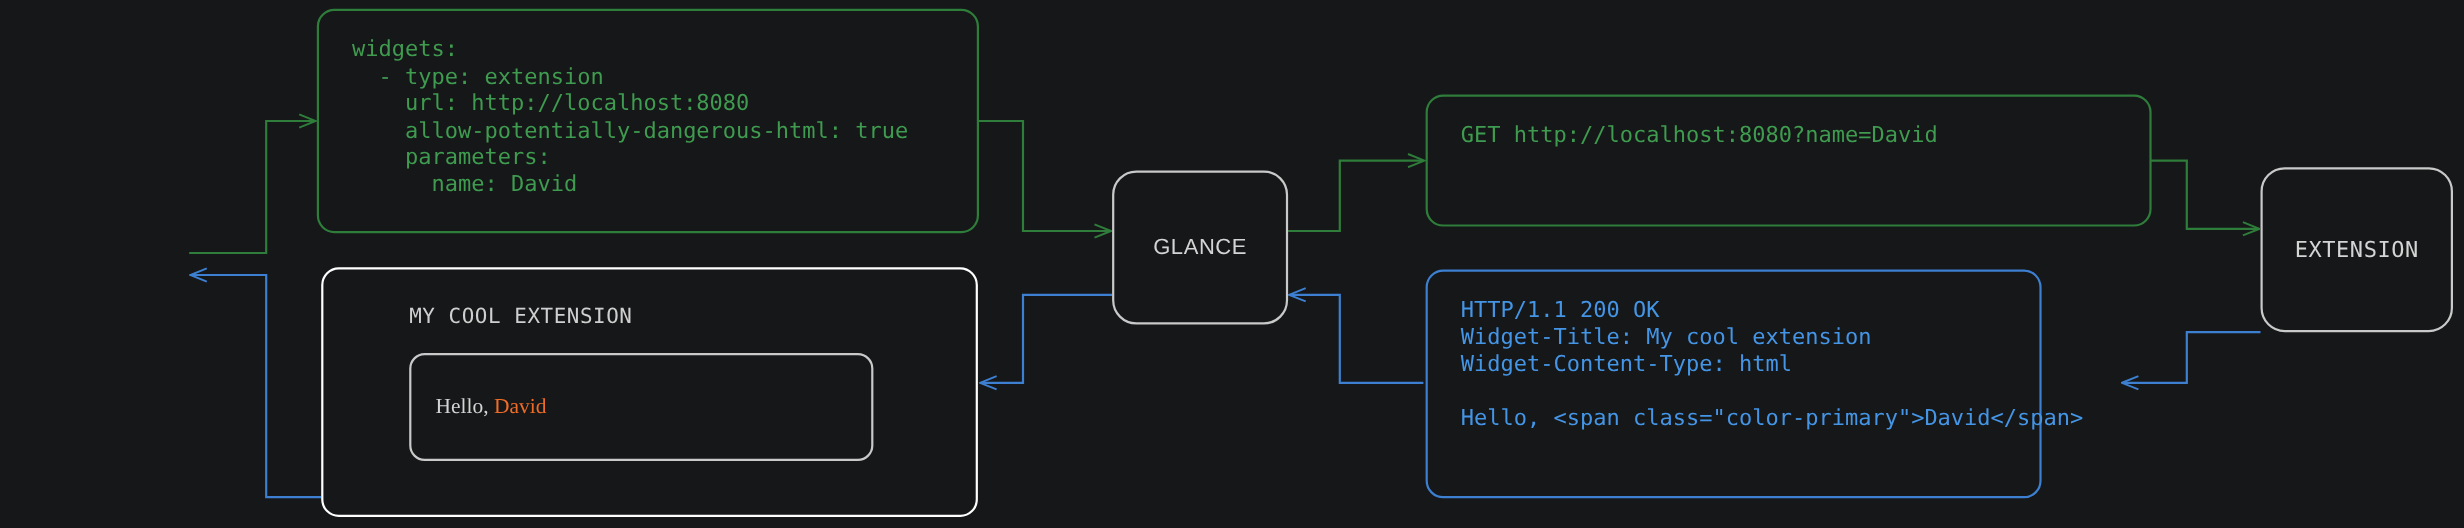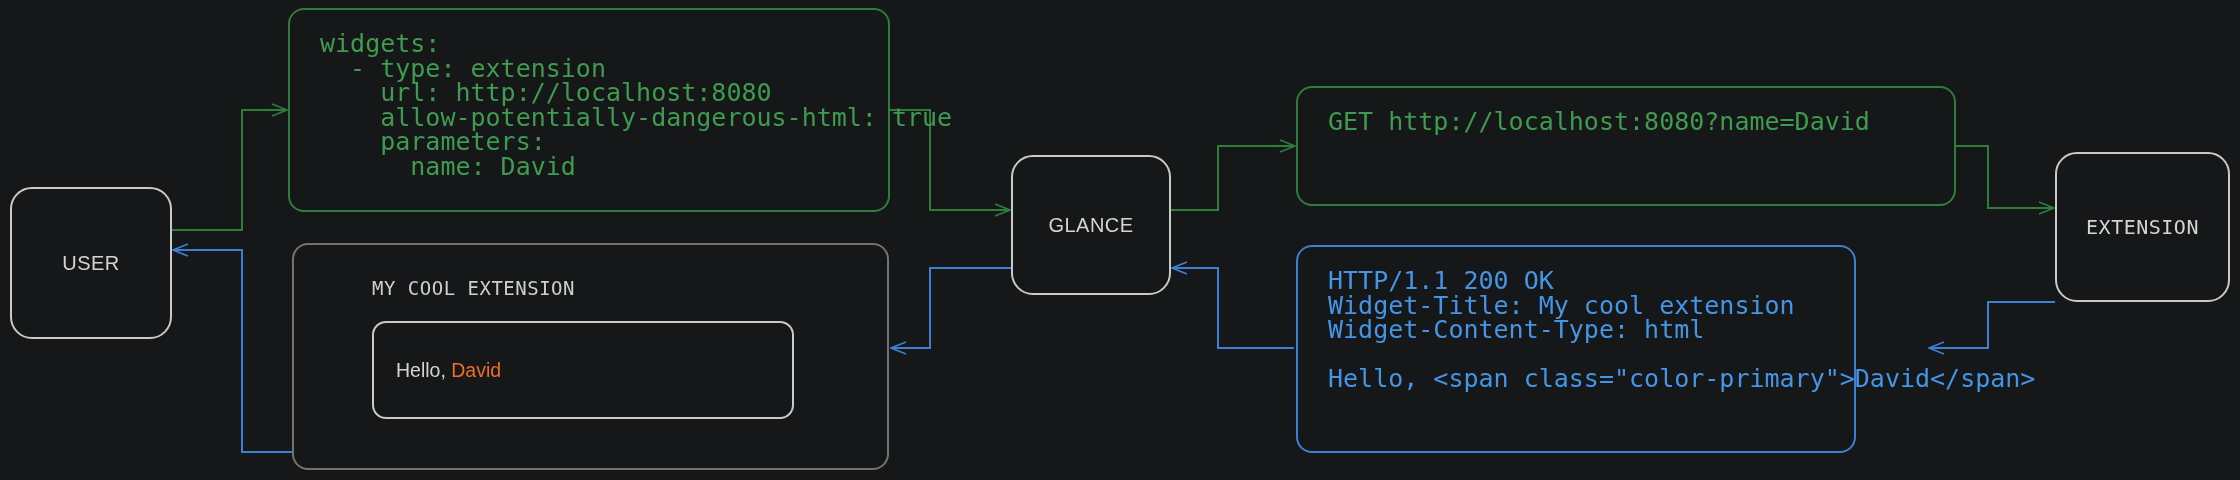--- a/index.html
+++ b/index.html
@@ -61,41 +61,41 @@
     box-sizing: border-box;
     border-radius: 16px;
     background: #151718;
     padding: 22px 30px;
   }
   .panel.green { border: 2px solid #2f7d3a; }
   .panel.blue  { border: 2px solid #3d7fd0; }
 
   .code {
     font-family: "DejaVu Sans Mono", "Liberation Mono", monospace;
-    font-size: 25px;
+    font-size: 20px;
     line-height: 24.6px;
     white-space: pre;
     margin: 0;
   }
   .code.green { color: #3f9b4f; }
   .code.blue  { color: #4595e6; }
 
   #panel-yaml     { left: 288px;  top: 8px;   width: 602px; height: 204px; }
   #panel-request  { left: 1296px; top: 86px;  width: 660px; height: 120px; }
   #panel-response { left: 1296px; top: 245px; width: 560px; height: 208px; }
 
   
   #panel-widget {
     position: absolute;
     left: 292px;
     top: 243px;
     width: 597px;
     height: 227px;
     box-sizing: border-box;
-    border: 2px solid #737373;
+    border: 2px solid #ffffff;
     border-radius: 16px;
     background: #151718;
     padding: 26px 30px;
   }
   #widget-title {
     font-family: "DejaVu Sans Mono", "Liberation Mono", monospace;
     font-size: 19px;
     color: #cfcfcf;
     letter-spacing: 0.5px;
     margin: 6px 0 0 48px;
@@ -105,21 +105,21 @@
     width: 422px;
     height: 98px;
     box-sizing: border-box;
     border: 2px solid #c9c9c9;
     border-radius: 14px;
     display: flex;
     align-items: center;
     padding-left: 22px;
   }
   #widget-card-text {
-    font-family: Liberation Sans, sans-serif;
+    font-family: Liberation Serif, serif;
     font-size: 19.5px;
     color: #d4d4d4;
   }
   .accent-name { color: #ef6c28; }
 </style>
 </head>
 <body>
 
 <div id="diagram-root">
 
@@ -143,23 +143,20 @@
 
     <path d="M2055,302 L1988,302 L1988,348 L1930,348" fill="none" stroke="#3d7fd0" stroke-width="2" marker-end="url(#arrow-blue)"></path>
 
     <path d="M1294,348 L1218,348 L1218,268 L1173,268" fill="none" stroke="#3d7fd0" stroke-width="2" marker-end="url(#arrow-blue)"></path>
 
     <path d="M1011,268 L930,268 L930,348 L892,348" fill="none" stroke="#3d7fd0" stroke-width="2" marker-end="url(#arrow-blue)"></path>
 
     <path d="M292,452 L242,452 L242,250 L174,250" fill="none" stroke="#3d7fd0" stroke-width="2" marker-end="url(#arrow-blue)"></path>
   </svg>
 
-  <div class="node" id="node-user">
-    <span class="node-label sans">USER</span>
-  </div>
 
   <div class="node" id="node-extension">
     <span class="node-label mono">EXTENSION</span>
   </div>
 
   <div class="node" id="node-glance">
     <span class="node-label sans">GLANCE</span>
   </div>
 
   <div class="panel green" id="panel-yaml">

